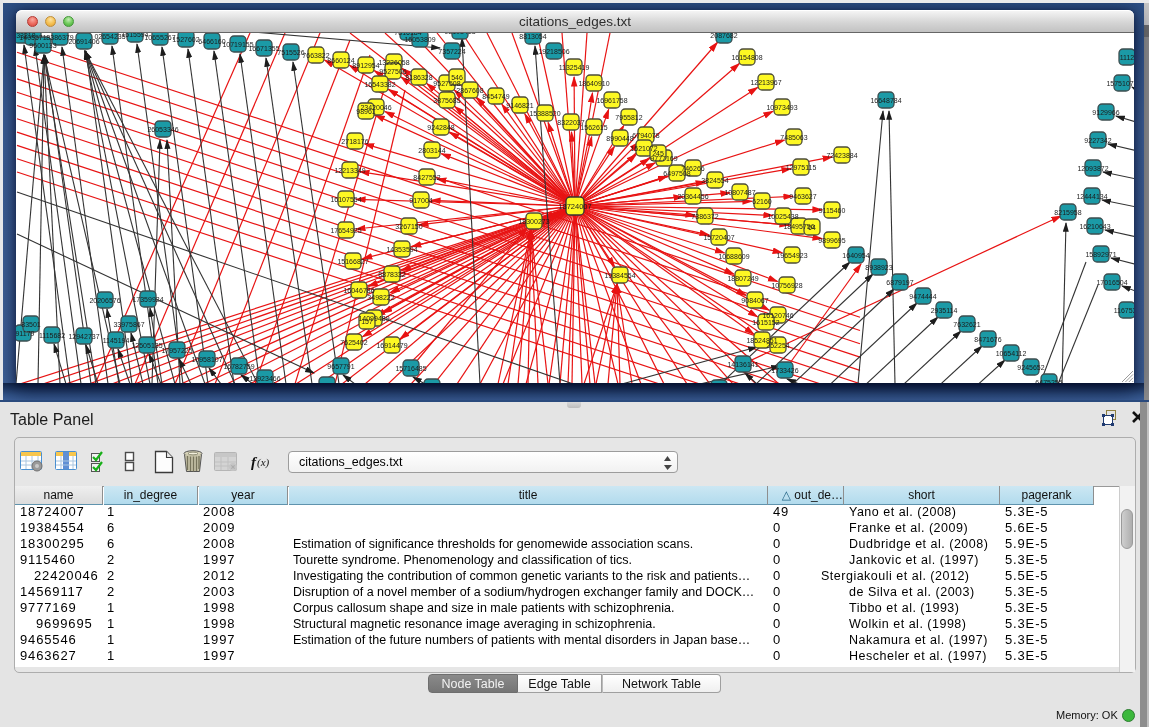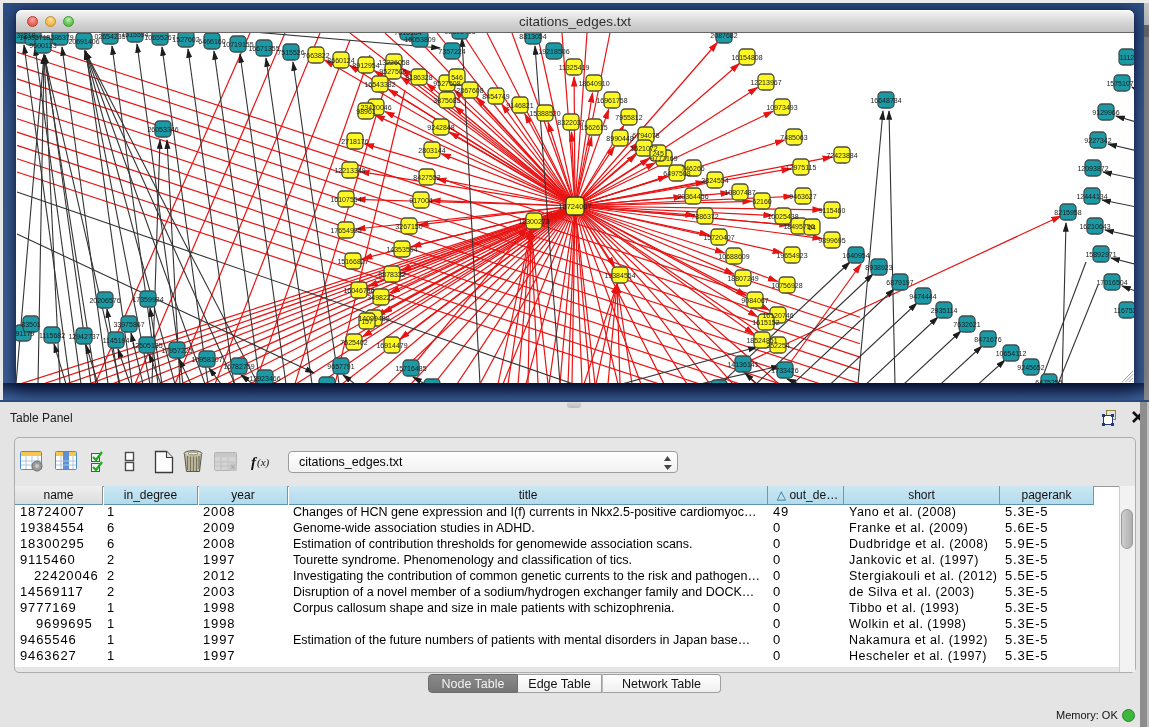--- a/index.html
+++ b/index.html
@@ -557,21 +557,21 @@
 <g stroke="#9a9a9a" stroke-width="1">
 <line x1="1122" y1="382" x2="1133" y2="371"></line>
 <line x1="1125.4" y1="382" x2="1133" y2="374.4"></line>
 <line x1="1128.8" y1="382" x2="1133" y2="377.8"></line>
 <line x1="1132.2" y1="382" x2="1133" y2="381.2"></line>
 </g>
 </svg>
 </div>
 
 <div style="position:absolute;left:0;top:400px;width:1149px;height:327px;background:#e4e4e4;border-top:2px solid #2a4a7d"></div>
-<div style="position:absolute;left:10px;top:411px;font-size:12px;color:#1c1c1c">Table Panel</div>
+<div style="position:absolute;left:10px;top:411px;font-size:16px;color:#1c1c1c">Table Panel</div>
 <svg style="position:absolute;left:1102px;top:409px" width="46" height="18" viewBox="0 0 46 18">
 <rect x="4.5" y="1.5" width="9" height="9" fill="none" stroke="#8f8040"></rect>
 <rect x="1.5" y="6.5" width="9" height="9" fill="#fff" stroke="#1f3a70"></rect>
 <rect x="0" y="5" width="3" height="3" fill="#1f3a70"></rect>
       <rect x="9" y="5" width="3" height="3" fill="#1f3a70"></rect>
 <rect x="0" y="14" width="3" height="3" fill="#1f3a70"></rect>
       <rect x="9" y="14" width="3" height="3" fill="#1f3a70"></rect>
 <path d="M31 3l10 10M41 3l-10 10" stroke="#111" stroke-width="2.6"></path>
 </svg>
 <div style="position:absolute;left:567px;top:402px;width:14px;height:6px;background:linear-gradient(#d8d8d8,#bdbdbd);border-radius:0 0 3px 3px"></div>
@@ -636,66 +636,64 @@
         <path d="M4.5 15L1 10h8z" fill="#444"></path>
       </svg>
 </div>
 
 <div style="position:absolute;left:15px;top:486px;width:1104px;height:181px;background:#fff;border-top:1px solid #999"></div>
 
 <div class="hc" style="left:15px;width:88px;background:linear-gradient(#efefef,#dcdcdc)">name</div>
 <div class="hc" style="left:104px;width:94px">in_degree</div>
 <div class="hc" style="left:199px;width:89px">year</div>
 <div class="hc" style="left:289px;width:479px">title</div>
-<div class="hc" style="left:768px;width:76px;text-align:center;padding-left:4px"><span style="color:#2a6a8a">△</span> out_de…</div>
+<div class="hc" style="left:768px;width:76px;text-align:right;padding-left:4px"><span style="color:#2a6a8a">△</span> out_de…</div>
 <div class="hc" style="left:844px;width:156px">short</div>
 <div class="hc" style="left:1000px;width:94px;border-right:1px solid #8e8e8e">pagerank</div>
 <div class="tr" style="top:504px">
       <span class="num" style="left:5px">18724007</span>
       <span class="num" style="left:92px">1</span>
       <span class="num" style="left:188px">2008</span>
-      <span style="left:278px;width:478px;overflow:hidden">Changes of HCN gene expression and I(f) currents in Nkx2.5-positive cardiomyoc…</span>
       <span class="num" style="left:758px">49</span>
       <span class="sh" style="left:834px;width:166px;overflow:hidden">Yano et al. (2008)</span>
       <span class="num" style="left:990px">5.3E-5</span>
     </div>
 <div class="tr" style="top:520px">
       <span class="num" style="left:5px">19384554</span>
       <span class="num" style="left:92px">6</span>
       <span class="num" style="left:188px">2009</span>
-      <span style="left:278px;width:478px;overflow:hidden">Genome-wide association studies in ADHD.</span>
       <span class="num" style="left:758px">0</span>
       <span class="sh" style="left:834px;width:166px;overflow:hidden">Franke et al. (2009)</span>
       <span class="num" style="left:990px">5.6E-5</span>
     </div>
 <div class="tr" style="top:536px">
       <span class="num" style="left:5px">18300295</span>
       <span class="num" style="left:92px">6</span>
       <span class="num" style="left:188px">2008</span>
-      <span style="left:278px;width:478px;overflow:hidden">Estimation of contribution thresholds for genomewide association scans.</span>
+      <span style="left:278px;width:478px;overflow:hidden">Estimation of significance thresholds for genomewide association scans.</span>
       <span class="num" style="left:758px">0</span>
       <span class="sh" style="left:834px;width:166px;overflow:hidden">Dudbridge et al. (2008)</span>
       <span class="num" style="left:990px">5.9E-5</span>
     </div>
 <div class="tr" style="top:552px">
       <span class="num" style="left:5px">9115460</span>
       <span class="num" style="left:92px">2</span>
       <span class="num" style="left:188px">1997</span>
       <span style="left:278px;width:478px;overflow:hidden">Tourette syndrome. Phenomenology and classification of tics.</span>
       <span class="num" style="left:758px">0</span>
       <span class="sh" style="left:834px;width:166px;overflow:hidden">Jankovic et al. (1997)</span>
       <span class="num" style="left:990px">5.3E-5</span>
     </div>
 <div class="tr" style="top:568px">
       <span class="num" style="left:19px">22420046</span>
       <span class="num" style="left:92px">2</span>
       <span class="num" style="left:188px">2012</span>
-      <span style="left:278px;width:478px;overflow:hidden">Investigating the contribution of common genetic currents to the risk and pathogen…</span>
-      <span class="num" style="left:758px">0</span>
-      <span class="sh" style="left:834px;width:166px;overflow:hidden">Stergiakouli et al. (2012)</span>
+      <span style="left:278px;width:478px;overflow:hidden">Investigating the contribution of common genetic variants to the risk and patients…</span>
+      <span class="num" style="left:758px">0</span>
+      <span class="sh" style="left:806px;width:166px;overflow:hidden">Stergiakouli et al. (2012)</span>
       <span class="num" style="left:990px">5.5E-5</span>
     </div>
 <div class="tr" style="top:584px">
       <span class="num" style="left:5px">14569117</span>
       <span class="num" style="left:92px">2</span>
       <span class="num" style="left:188px">2003</span>
       <span style="left:278px;width:478px;overflow:hidden">Disruption of a novel member of a sodium/hydrogen exchanger family and DOCK…</span>
       <span class="num" style="left:758px">0</span>
       <span class="sh" style="left:834px;width:166px;overflow:hidden">de Silva et al. (2003)</span>
       <span class="num" style="left:990px">5.3E-5</span>
@@ -706,31 +704,32 @@
       <span class="num" style="left:188px">1998</span>
       <span style="left:278px;width:478px;overflow:hidden">Corpus callosum shape and size in male patients with schizophrenia.</span>
       <span class="num" style="left:758px">0</span>
       <span class="sh" style="left:834px;width:166px;overflow:hidden">Tibbo et al. (1993)</span>
       <span class="num" style="left:990px">5.3E-5</span>
     </div>
 <div class="tr" style="top:616px">
       <span class="num" style="left:21px">9699695</span>
       <span class="num" style="left:92px">1</span>
       <span class="num" style="left:188px">1998</span>
+      <span style="left:278px;width:478px;overflow:hidden">Structural magnetic resonance image averaging in schizophrenia.</span>
       <span class="num" style="left:758px">0</span>
       <span class="sh" style="left:834px;width:166px;overflow:hidden">Wolkin et al. (1998)</span>
       <span class="num" style="left:990px">5.3E-5</span>
     </div>
 <div class="tr" style="top:632px">
       <span class="num" style="left:5px">9465546</span>
       <span class="num" style="left:92px">1</span>
       <span class="num" style="left:188px">1997</span>
       <span style="left:278px;width:478px;overflow:hidden">Estimation of the future numbers of patients with mental disorders in Japan base…</span>
       <span class="num" style="left:758px">0</span>
-      <span class="sh" style="left:834px;width:166px;overflow:hidden">Nakamura et al. (1992)</span>
+      <span class="sh" style="left:834px;width:166px;overflow:hidden">Nakamura et al. (1997)</span>
       <span class="num" style="left:990px">5.3E-5</span>
     </div>
 <div class="tr" style="top:648px">
       <span class="num" style="left:5px">9463627</span>
       <span class="num" style="left:92px">1</span>
       <span class="num" style="left:188px">1997</span>
       <span class="num" style="left:758px">0</span>
       <span class="sh" style="left:834px;width:166px;overflow:hidden">Hescheler et al. (1997)</span>
       <span class="num" style="left:990px">5.3E-5</span>
     </div>

